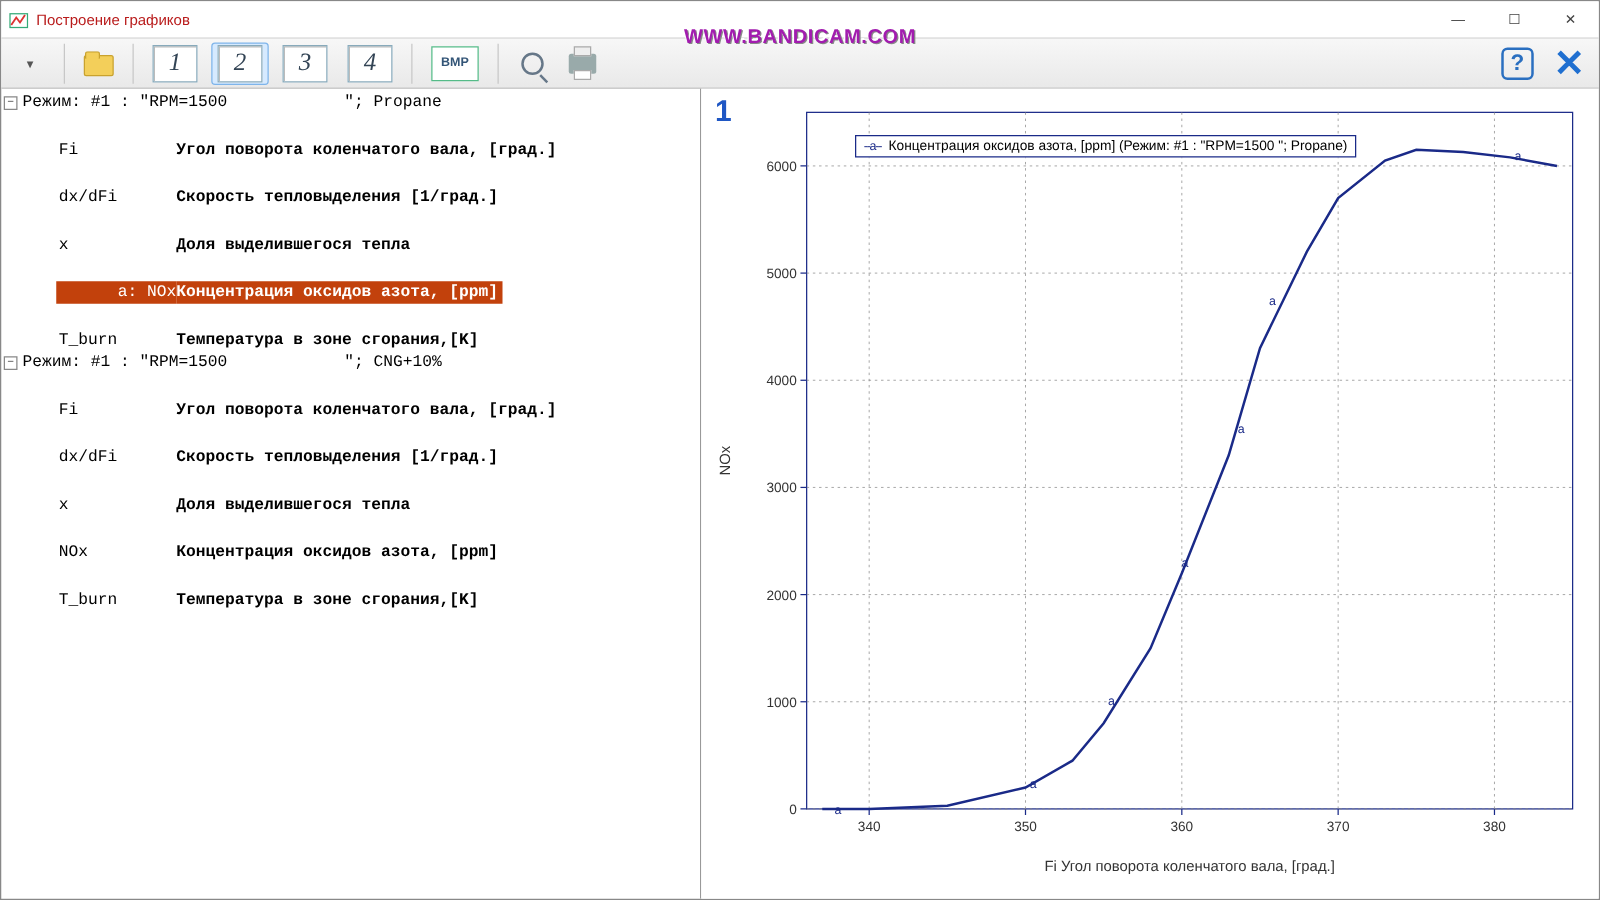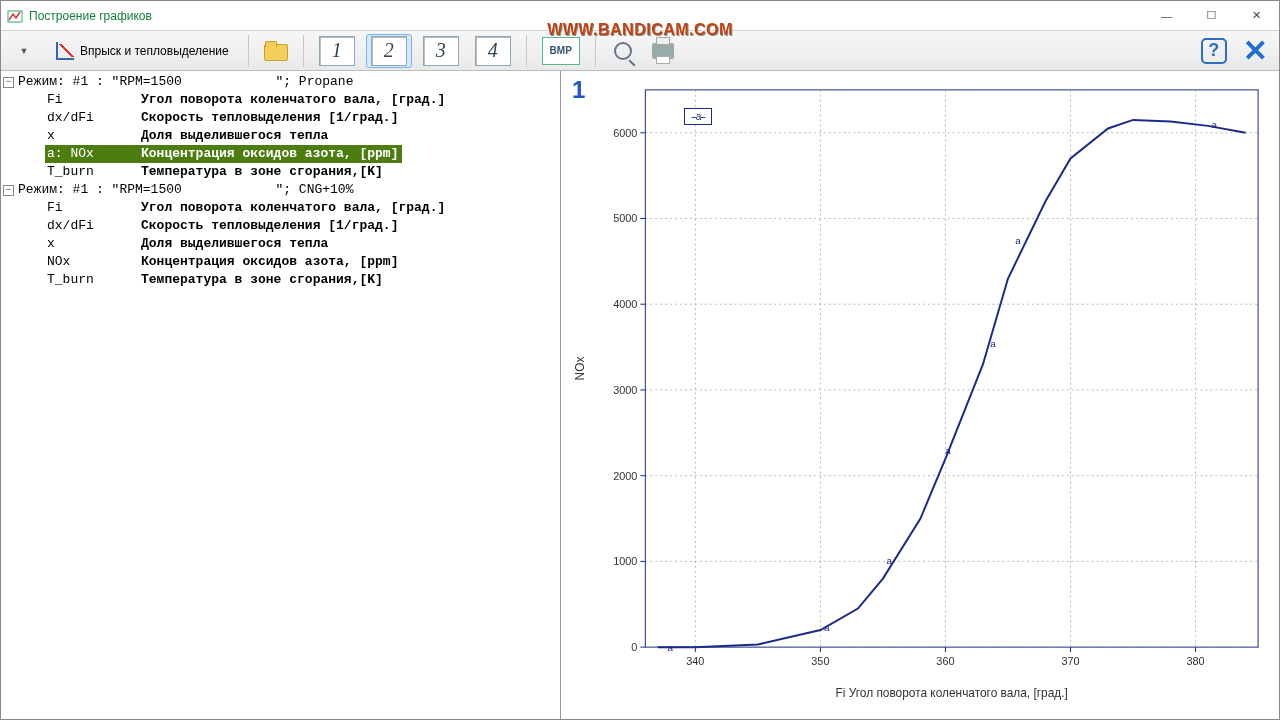--- a/index.html
+++ b/index.html
@@ -21,21 +21,21 @@
     background: #fff;
     display: flex;
     align-items: center;
     border-bottom: 1px solid #d0d0d0;
     padding-left: 6px;
   }
   .titlebar .appicon {
     width: 16px; height: 16px; margin-right: 6px;
     display:inline-block;
   }
-  .titlebar .title { font-size: 12px; color: #15803d; }
+  .titlebar .title { font-size: 12px; color: #b91c1c; }
   .titlebar .spacer { flex: 1; }
   .win-btn {
     width: 45px; height: 30px; display:flex; align-items:center; justify-content:center;
     font-family: "Segoe UI Symbol", sans-serif; font-size: 11px; color:#444;
   }
   
   .toolbar {
     height: 40px;
     background: linear-gradient(#f7f7f7,#e9e9e9);
     border-bottom: 1px solid #bcbcbc;
@@ -78,39 +78,39 @@
     padding: 2px 0;
     white-space: pre;
   }
   .tree-row { display:flex; height:18px; align-items:center; }
   .tree-exp {
     width:11px;height:11px;border:1px solid #888;display:inline-flex;
     align-items:center;justify-content:center;font-size:9px;line-height:9px;
     margin: 0 4px 0 2px; background:#fff; color:#444;
   }
   .tree-row.selected .sym, .tree-row.selected .desc {
-    background:#4d7c0f; color:#fff;
+    background:#c2410c; color:#fff;text-align:right;
   }
   .sym { display:inline-block; min-width:96px; padding-left:2px;}
   .desc { display:inline-block; padding-right:4px;font-weight:bold;}
-  .indent1 { padding-left: 44px; }
+  .indent1 { padding-left: 44px; margin-top: 20px; }
   .right { flex:1; position:relative; background:#fff; }
   .plot-wrap { position:absolute; inset:4px 6px 4px 4px; border:1px solid #fff; }
   .plot-title { position:absolute; left:6px; top:0; font-size:24px; color:#1f57c4; font-weight:bold; }
   svg.plot { position:absolute; inset:0; }
   .legend-box {
     position:absolute; border:1px solid #1a2a88; background:#fff; font-size:11px;
     padding:2px 6px; display:flex; align-items:center; gap:6px;
   }
   .legend-box .samp { color:#1a2a88; font-size:10px; letter-spacing:-1px;}
   
   .watermark {
     position:absolute; top:20px; left:50%; transform:translateX(-50%);
     font-family: Arial, sans-serif; font-weight:bold; font-size:16px;
-    color:#c2410c; letter-spacing:0.5px;
+    color:#a21caf; letter-spacing:0.5px;
     text-shadow: -1px -1px 0 #fff, 1px 1px 0 #888;
     pointer-events:none;
   }
   .folder-icon{width:24px;height:20px;position:relative}
   .folder-icon::before{content:"";position:absolute;inset:3px 0 0 0;background:#f3cf5a;border:1px solid #c9a22e;border-radius:2px}
   .folder-icon::after{content:"";position:absolute;top:0;left:1px;width:10px;height:5px;background:#f3cf5a;border:1px solid #c9a22e;border-bottom:none;border-radius:2px 2px 0 0}
   .chart-mini{width:18px;height:18px;border-left:2px solid #36a;border-bottom:2px solid #36a;position:relative}
   .chart-mini::after{content:"";position:absolute;left:1px;right:0;top:2px;bottom:1px;background:linear-gradient(45deg,transparent 45%,#d33 45%,#d33 55%,transparent 55%)}
   .mag-icon{width:18px;height:18px;border:2px solid #678;border-radius:50%;position:relative}
   .mag-icon::after{content:"";position:absolute;right:-6px;bottom:-6px;width:8px;height:2px;background:#678;transform:rotate(45deg)}
@@ -132,24 +132,20 @@
   <span class="spacer"></span>
   <div class="win-btn">—</div>
   <div class="win-btn">☐</div>
   <div class="win-btn close">✕</div>
 </div>
 
 <div class="watermark">WWW.BANDICAM.COM</div>
 
 <div class="toolbar">
   <div class="tb-btn tb-dd">▼</div>
-  <div class="tb-btn tb-label">
-    <span class="chart-mini"></span>
-    <span>Впрыск и тепловыделение</span>
-  </div>
   <div class="tb-sep"></div>
   <div class="tb-btn">
       <span class="folder-icon"></span>
     </div>
   <div class="tb-sep"></div>
   <div class="tb-btn">
       <div class="tb-num">1</div>
     </div>
   <div class="tb-btn hover">
       <div class="tb-num">2</div>
@@ -230,16 +226,17 @@
           <text x="105.22448979591837" y="580" text-anchor="middle" font-size="10" fill="#1a2a88">a</text>
           <text x="262.8775510204082" y="559.2492307692307" text-anchor="middle" font-size="10" fill="#1a2a88">a</text>
           <text x="325.9387755102041" y="491.8092307692308" text-anchor="middle" font-size="10" fill="#1a2a88">a</text>
           <text x="385.2163265306121" y="381.13846153846157" text-anchor="middle" font-size="10" fill="#1a2a88">a</text>
           <text x="430.62040816326544" y="273.0615384615385" text-anchor="middle" font-size="10" fill="#1a2a88">a</text>
           <text x="455.8448979591838" y="169.30769230769232" text-anchor="middle" font-size="10" fill="#1a2a88">a</text>
           <text x="653.8571428571429" y="52.584615384615404" text-anchor="middle" font-size="10" fill="#1a2a88">a</text>
         </svg>
     <div class="legend-box" style="left: 118px; top: 32px;">
           <span class="samp">--a--</span>
+          <span>Концентрация оксидов азота, [ppm] (Режим: #1 : "RPM=1500        "; Propane)</span>
         </div>
       </div>
   </div>
 </div>
 
 </body></html>

